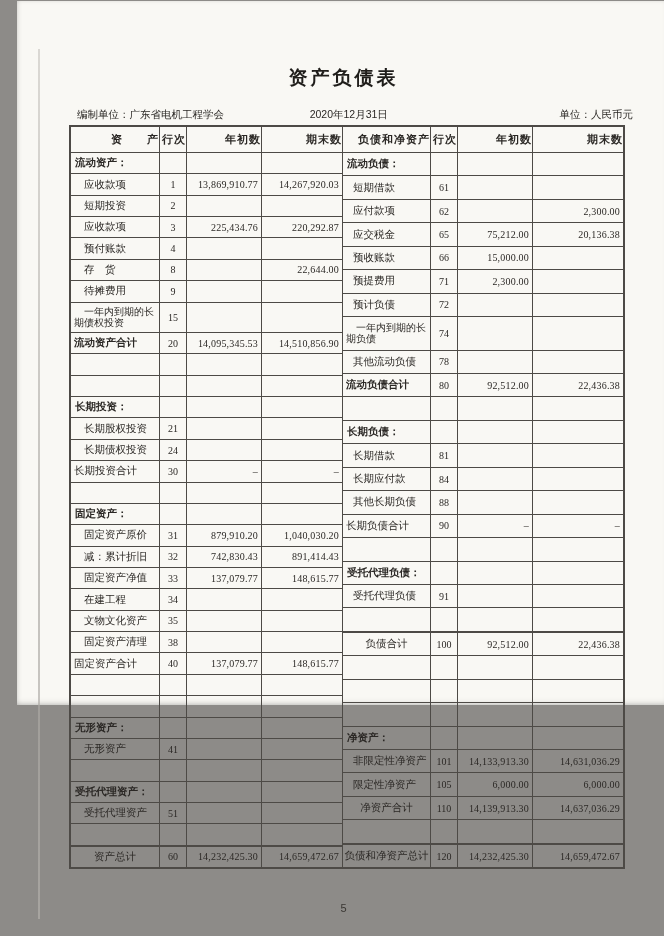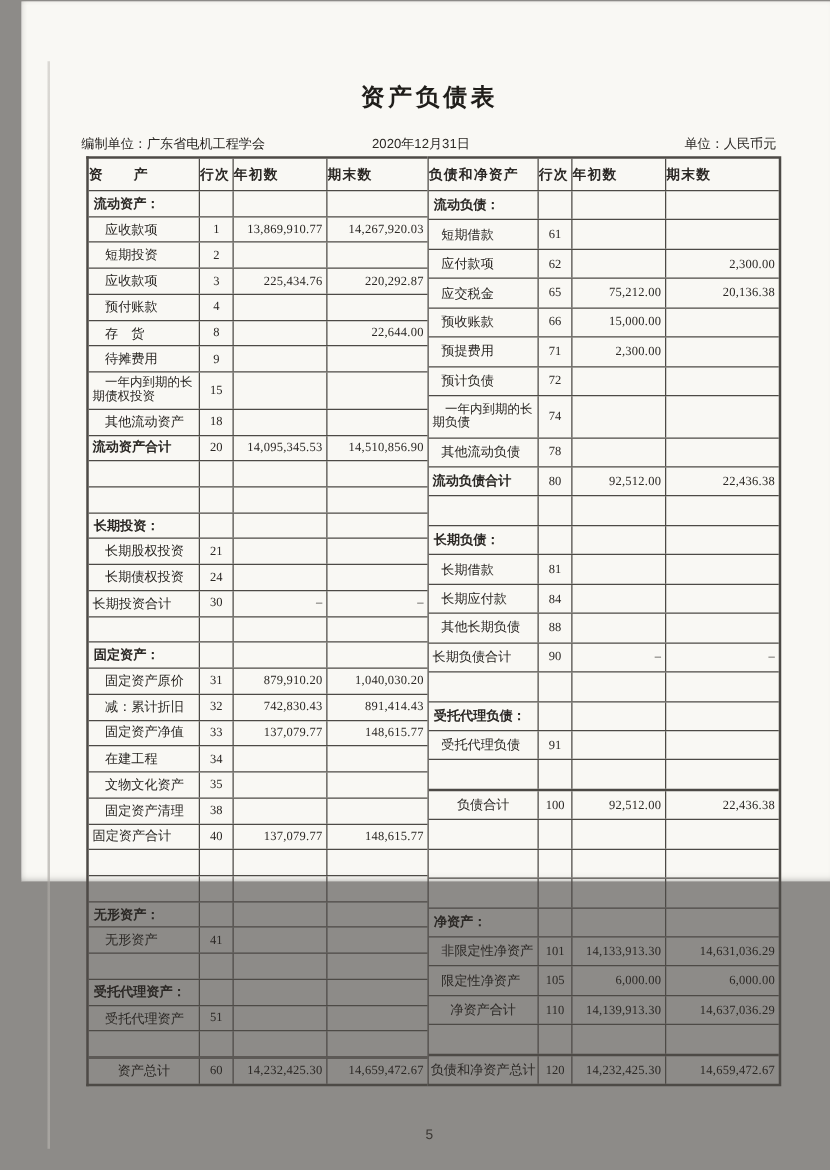--- a/index.html
+++ b/index.html
@@ -25,21 +25,21 @@
   }
   .fold-line{
     position:absolute;left:21px;top:48px;height:870px;width:2px;
     background:linear-gradient(#cac7c2,#a7a49f 60%,#b5b2ad);
     opacity:.65;
   }
   .title{
     position:absolute;top:64px;left:0;width:100%;text-align:center;
     font-size:19px;font-weight:bold;letter-spacing:3px;color:#1f1d1a;
   }
-  .meta{position:absolute;top:107px;left:48px;width:556px;height:14px;font-size:10.5px;}
+  .meta{position:absolute;top:107px;left:60px;width:556px;height:14px;font-size:10.5px;}
   .meta .m-left{position:absolute;left:0;top:0;white-space:nowrap;}
   .meta .m-center{position:absolute;left:50%;top:0;transform:translateX(-58%);white-space:nowrap;}
   .meta .m-right{position:absolute;right:0;top:0;white-space:nowrap;}
 
   .bs{position:absolute;top:124px;left:52px;width:556px;height:744px;display:flex;}
   .half{height:100%;box-sizing:border-box;display:flex;flex-direction:column;background:transparent;}
   .half-left{width:273px;border:2px solid var(--bc);border-right:none;}
   .half-right{width:283px;border:2px solid var(--bc);border-left:1.5px solid var(--bc);}
 
   .row{display:flex;flex:1 1 0;min-height:0;border-bottom:1px solid var(--bc);}
@@ -67,21 +67,21 @@
   .row.section .item-cell{padding-left:4px;font-weight:bold;}
   .row.total .item-cell{padding-left:3px;font-weight:bold;}
   .row.subtotal .item-cell{padding-left:3px;}
   .row.item2 .item-cell{padding-left:3px;}
   .row.item2 .item-cell span{white-space:normal;text-indent:10px;line-height:1.15;font-size:10px;}
   .row.subtotal-center .item-cell,
   .row.grand .item-cell,
   .row.grand-mid .item-cell{justify-content:center;padding-left:0;}
   .row.grand .item-cell,.row.grand-mid .item-cell{font-weight:normal;}
 
-  .row.header .c{justify-content:flex-start;font-weight:bold;font-size:11px;padding:0;
+  .row.header .c{justify-content:flex-end;font-weight:bold;font-size:11px;padding:0;
     font-family:"Liberation Sans","DejaVu Sans",sans-serif;letter-spacing:1px;}
 
   .pageno{position:absolute;top:901px;left:0;width:100%;text-align:center;
     font-size:11px;color:#3a3733;}
 </style>
 </head>
 <body>
 
 <div class="page">
   <div class="fold-line"></div>
@@ -215,34 +215,20 @@
           <div class="c line-cell">
             <span>15</span>
           </div>
           <div class="c num-cell begin-cell">
             <span></span>
           </div>
           <div class="c num-cell end-cell">
             <span></span>
           </div>
         </div>
-        <div class="row item">
-          <div class="c item-cell">
-            <span>其他流动资产</span>
-          </div>
-          <div class="c line-cell">
-            <span>18</span>
-          </div>
-          <div class="c num-cell begin-cell">
-            <span></span>
-          </div>
-          <div class="c num-cell end-cell">
-            <span></span>
-          </div>
-        </div>
         <div class="row total">
           <div class="c item-cell">
             <span>流动资产合计</span>
           </div>
           <div class="c line-cell">
             <span>20</span>
           </div>
           <div class="c num-cell begin-cell">
             <span>14,095,345.53</span>
           </div>

